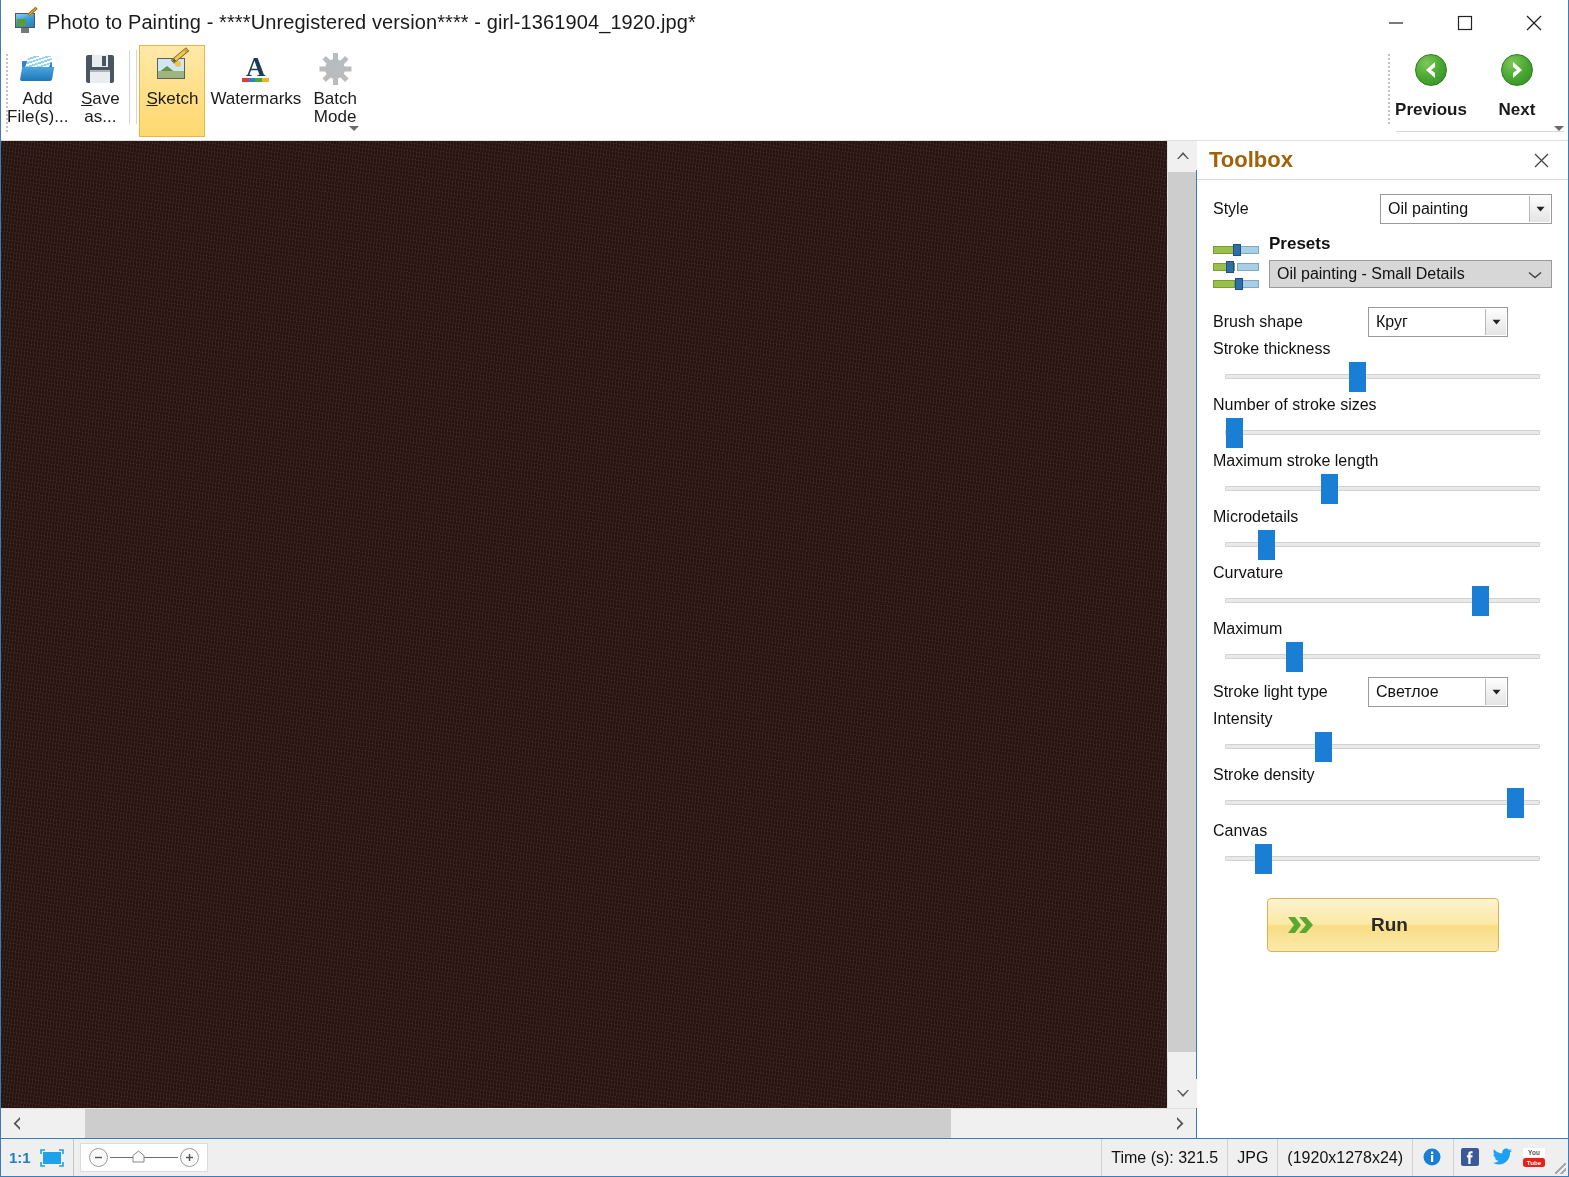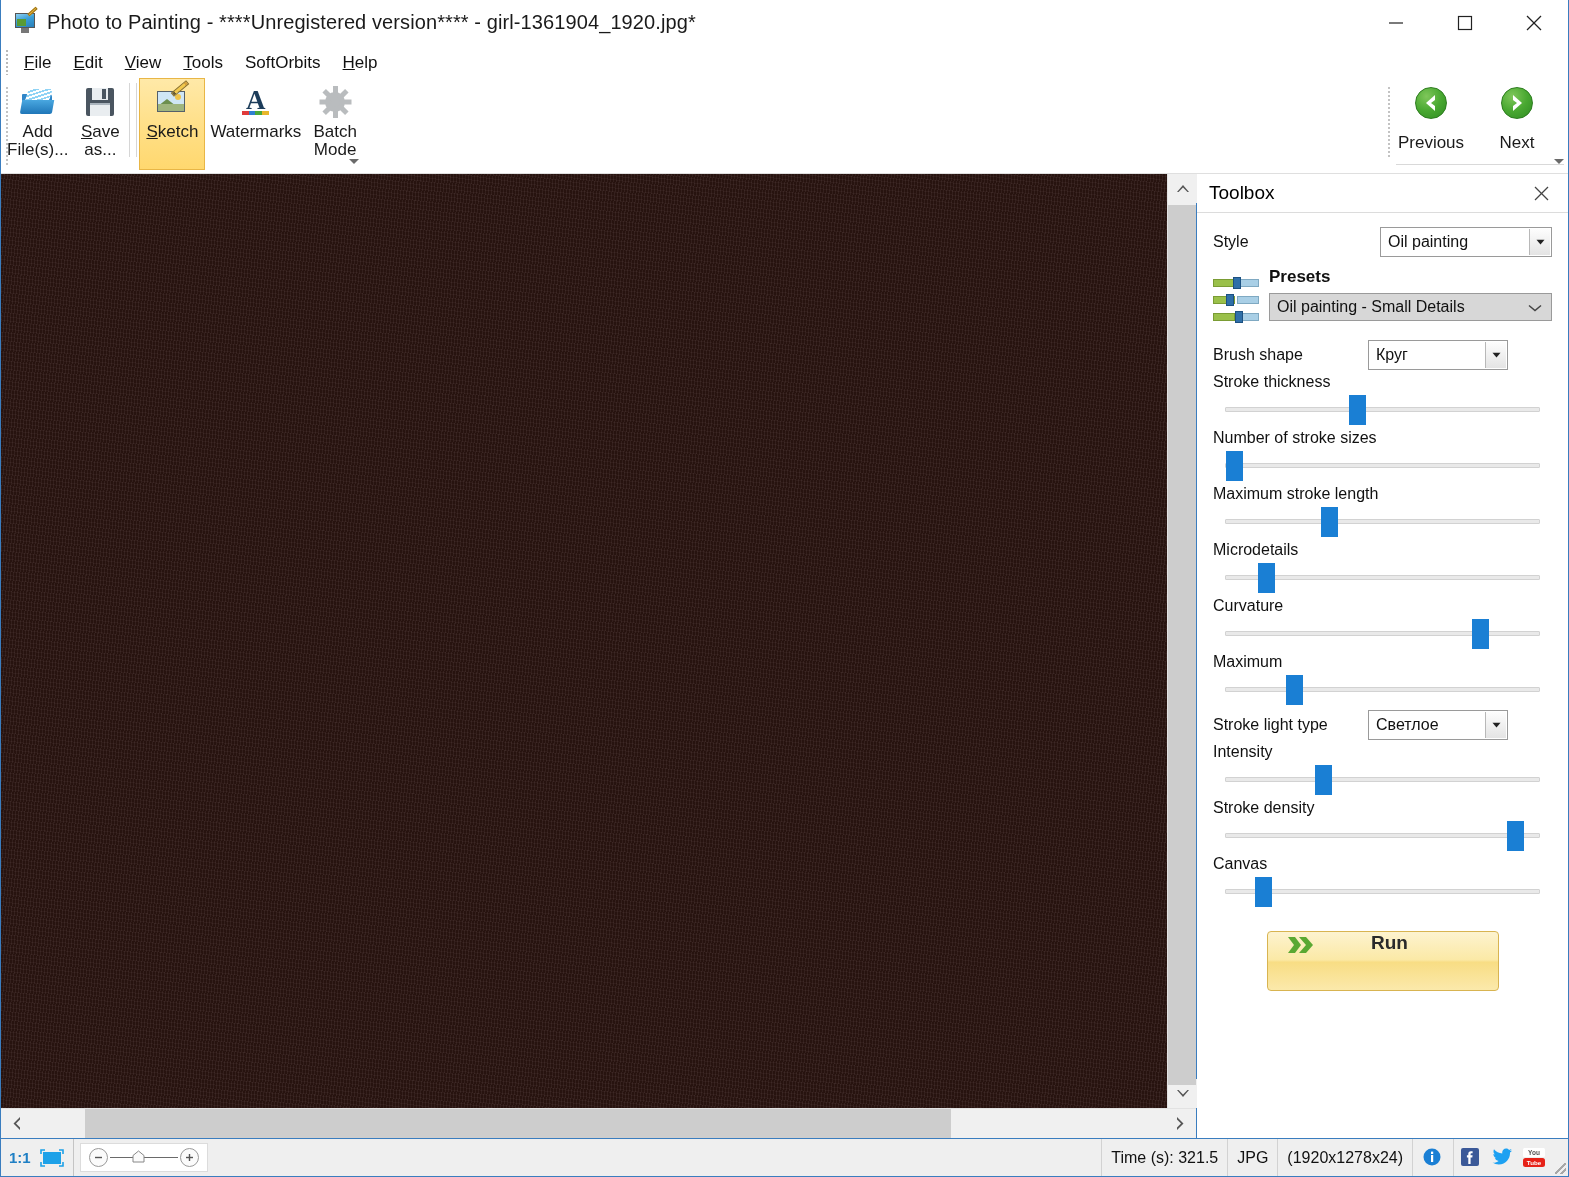--- a/index.html
+++ b/index.html
@@ -281,20 +281,21 @@
   }
 
   
   #nav-group {
     margin-left: auto;
     position: relative;
     display: flex;
     align-items: flex-start;
     height: 92px;
     padding-right: 8px;
+    font-weight: bold;
   }
   #nav-group::before {
     content: "";
     position: absolute;
     left: 0px; top: 8px;
     width: 2px; height: 72px;
     background: repeating-linear-gradient(to bottom,#c3c3c3 0 2px,transparent 2px 4px);
   }
   #nav-group::after {
     content: "";
@@ -479,23 +480,23 @@
     min-width: 0;
   }
   #toolbox-header {
     height: 38px;
     display: flex;
     align-items: center;
     padding: 0 14px 0 12px;
     flex: 0 0 auto;
   }
   #toolbox-title {
-    font-size: 19px;
-    font-weight: normal;
-    color: #000000;
+    font-size: 22px;
+    font-weight: bold;
+    color: #a16207;
   }
   #toolbox-close {
     margin-left: auto;
     width: 26px; height: 26px;
     display: flex; align-items: center; justify-content: center;
     cursor: default;
   }
   #toolbox-body {
     flex: 1 1 auto;
     border-top: 1px solid #dcdcdc;
@@ -605,26 +606,26 @@
     background: #1a7fd4;
     cursor: default;
   }
 
   #run-wrap {
     display: flex;
     justify-content: center;
     margin-top: 22px;
   }
   #run-button {
-    width: 232px; height: 60px;
+    width: 232px; height: 54px;
     background: linear-gradient(to bottom,#fdf3cf 0%,#fbe9a6 48%,#f8dd84 52%,#fbe9ab 100%);
     border: 1px solid #d8b451;
     border-radius: 4px;
     display: flex;
-    align-items: flex-start;
+    align-items: center;
     position: relative;
     cursor: default;
   }
   #run-icon {
     position: absolute;
     left: 18px;
     width: 34px; height: 26px;
   }
   #run-label {
     width: 100%;
@@ -750,28 +751,20 @@
       </div>
       <div class="win-btn">
         <svg width="18" height="18" viewBox="0 0 18 18">
             <line x1="2" y1="2" x2="16" y2="16" stroke="#222" stroke-width="1.2"></line>
             <line x1="16" y1="2" x2="2" y2="16" stroke="#222" stroke-width="1.2"></line>
           </svg>
       </div>
     </div>
   </div>
 
-  <div id="menubar">
-    <div class="menu-item"><u>F</u><span>ile</span></div>
-    <div class="menu-item"><u>E</u><span>dit</span></div>
-    <div class="menu-item"><u>V</u><span>iew</span></div>
-    <div class="menu-item"><u>T</u><span>ools</span></div>
-    <div class="menu-item"><span>SoftOrbits</span></div>
-    <div class="menu-item"><u>H</u><span>elp</span></div>
-  </div>
 
   <div id="toolbar">
 
     <div class="tgroup">
       <div class="tbtn">
         <div class="ticon ic-folder">
           <div class="f-back"></div>
             <div class="f-strokes"></div>
             <div class="f-front"></div>
         </div>

